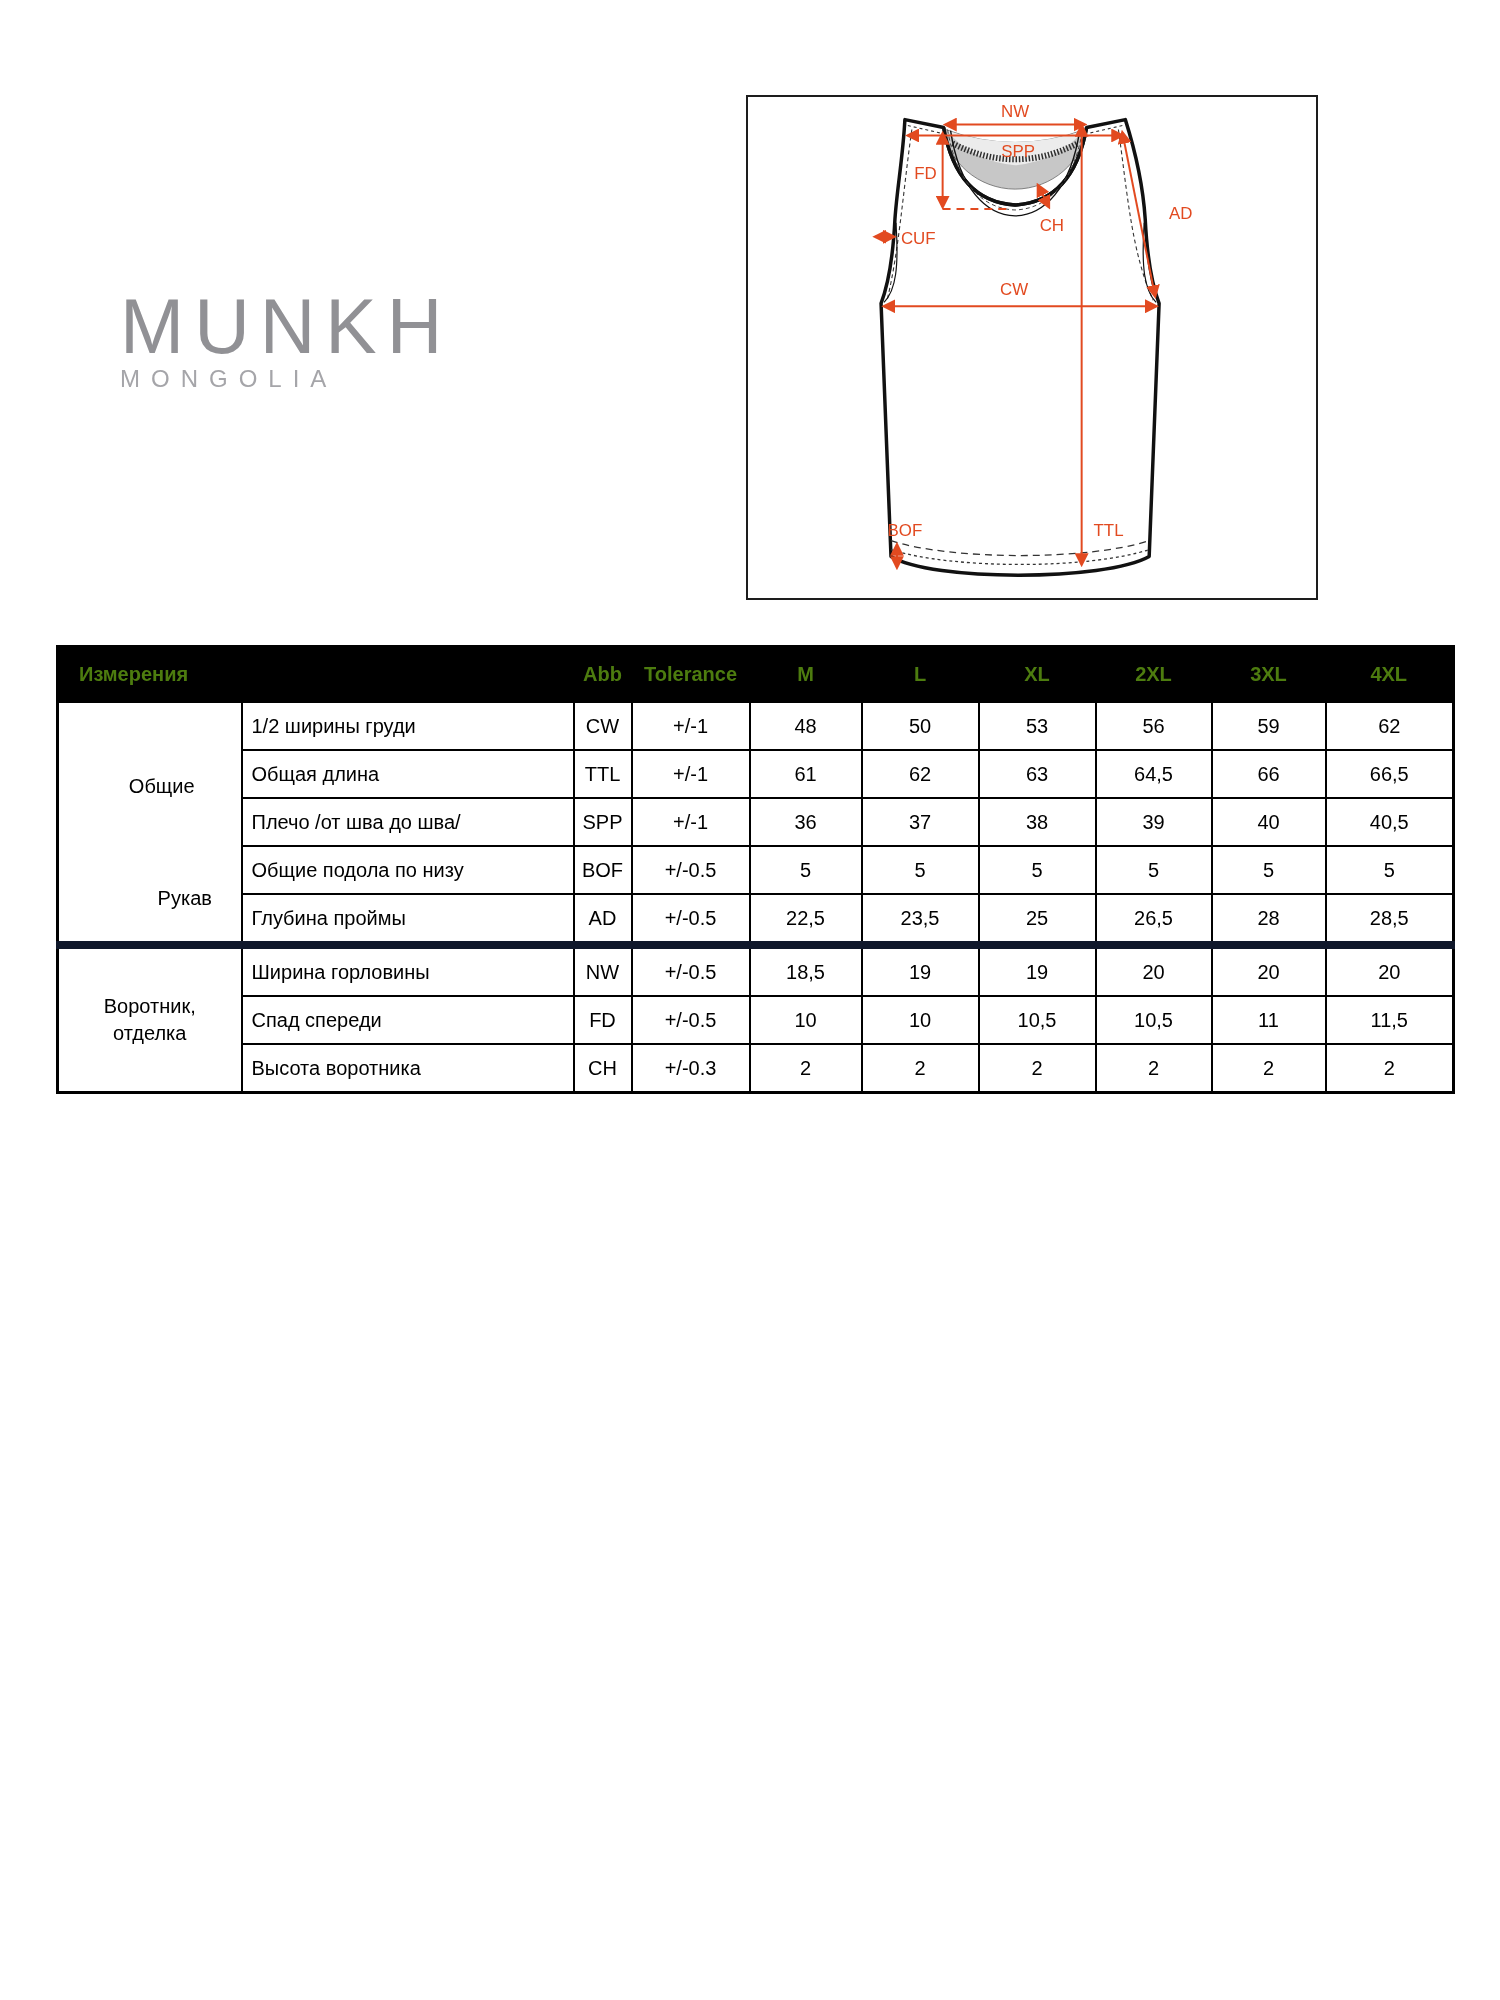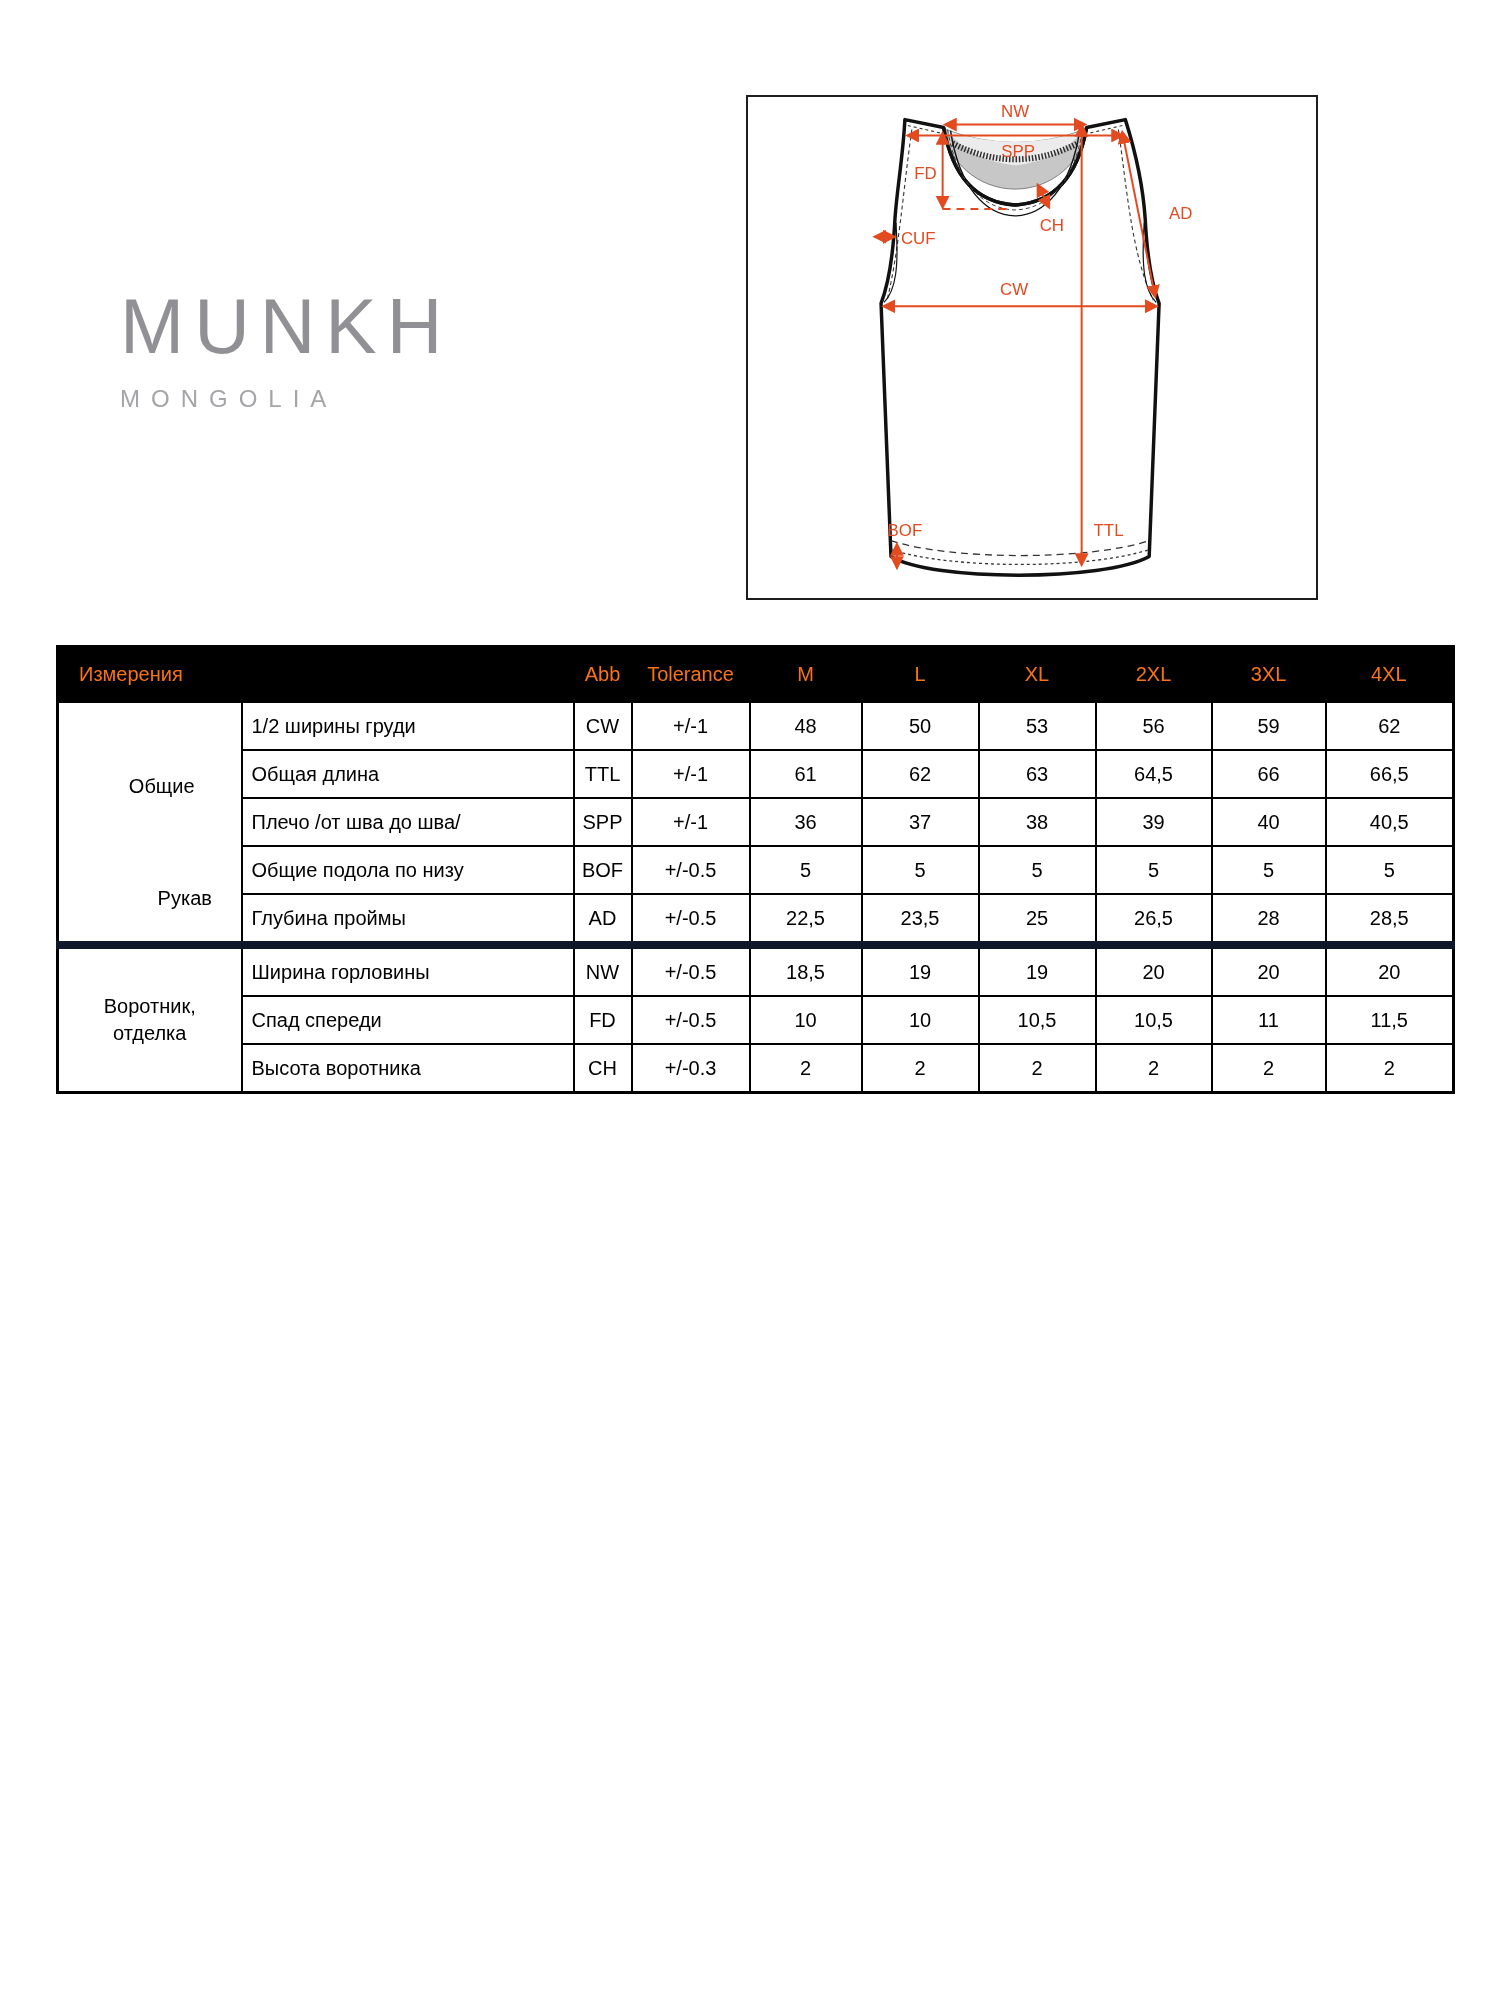--- a/index.html
+++ b/index.html
@@ -3,34 +3,34 @@
 <meta charset="utf-8">
 <style>
   html,body{margin:0;padding:0;background:#fff;}
   .page{position:relative;width:1500px;height:2000px;background:#fff;
         font-family:"Liberation Sans",sans-serif;overflow:hidden;}
 
   
   .logo{position:absolute;left:120px;top:288px;width:356px;text-align:left;}
   .logo .brand{font-size:77px;letter-spacing:10px;color:#919195;line-height:1;
                font-weight:400;white-space:nowrap;}
-  .logo .sub{margin-top:20px;font-size:24px;letter-spacing:11px;color:#a5a5a9;
+  .logo .sub{font-size:24px;letter-spacing:11px;color:#a5a5a9;
              font-weight:400;white-space:nowrap;}
 
   
   .diagram-box{position:absolute;left:746px;top:95px;width:572px;height:505px;
                border:2px solid #1d1d1d;box-sizing:border-box;background:#fff;}
   .diagram-box svg{display:block;width:100%;height:100%;}
   svg text{font-family:"Liberation Sans",sans-serif;font-size:17px;}
 
   
   .size-table{position:absolute;left:56px;top:645px;width:1396px;
               border-collapse:collapse;table-layout:fixed;
               border:3px solid #000;font-size:20px;color:#000;}
-  .size-table th{border:0;background:#000;color:#f97316;font-weight:400;
+  .size-table th{border:0;background:#000;color:#4d7c0f;font-weight:700;
                  height:51px;text-align:center;}
   .size-table th.first{text-align:left;padding-left:20px;}
   .size-table td{border:2px solid #000;height:46px;text-align:center;
                  padding:0;background:#fff;}
   .size-table td.nm{text-align:left;padding-left:9px;margin-left:20px;}
   .size-table tr.sep td{border-top:8px solid #0f172a;}
   td.grpcell{position:relative;}
   td.grpcell .g1,.grpcell .g2{position:absolute;left:0;width:100%;text-align:center;}
   td.grpcell .g1{top:72px;padding-left:12px;}
   td.grpcell .g2{top:184px;margin-left:35px;}

